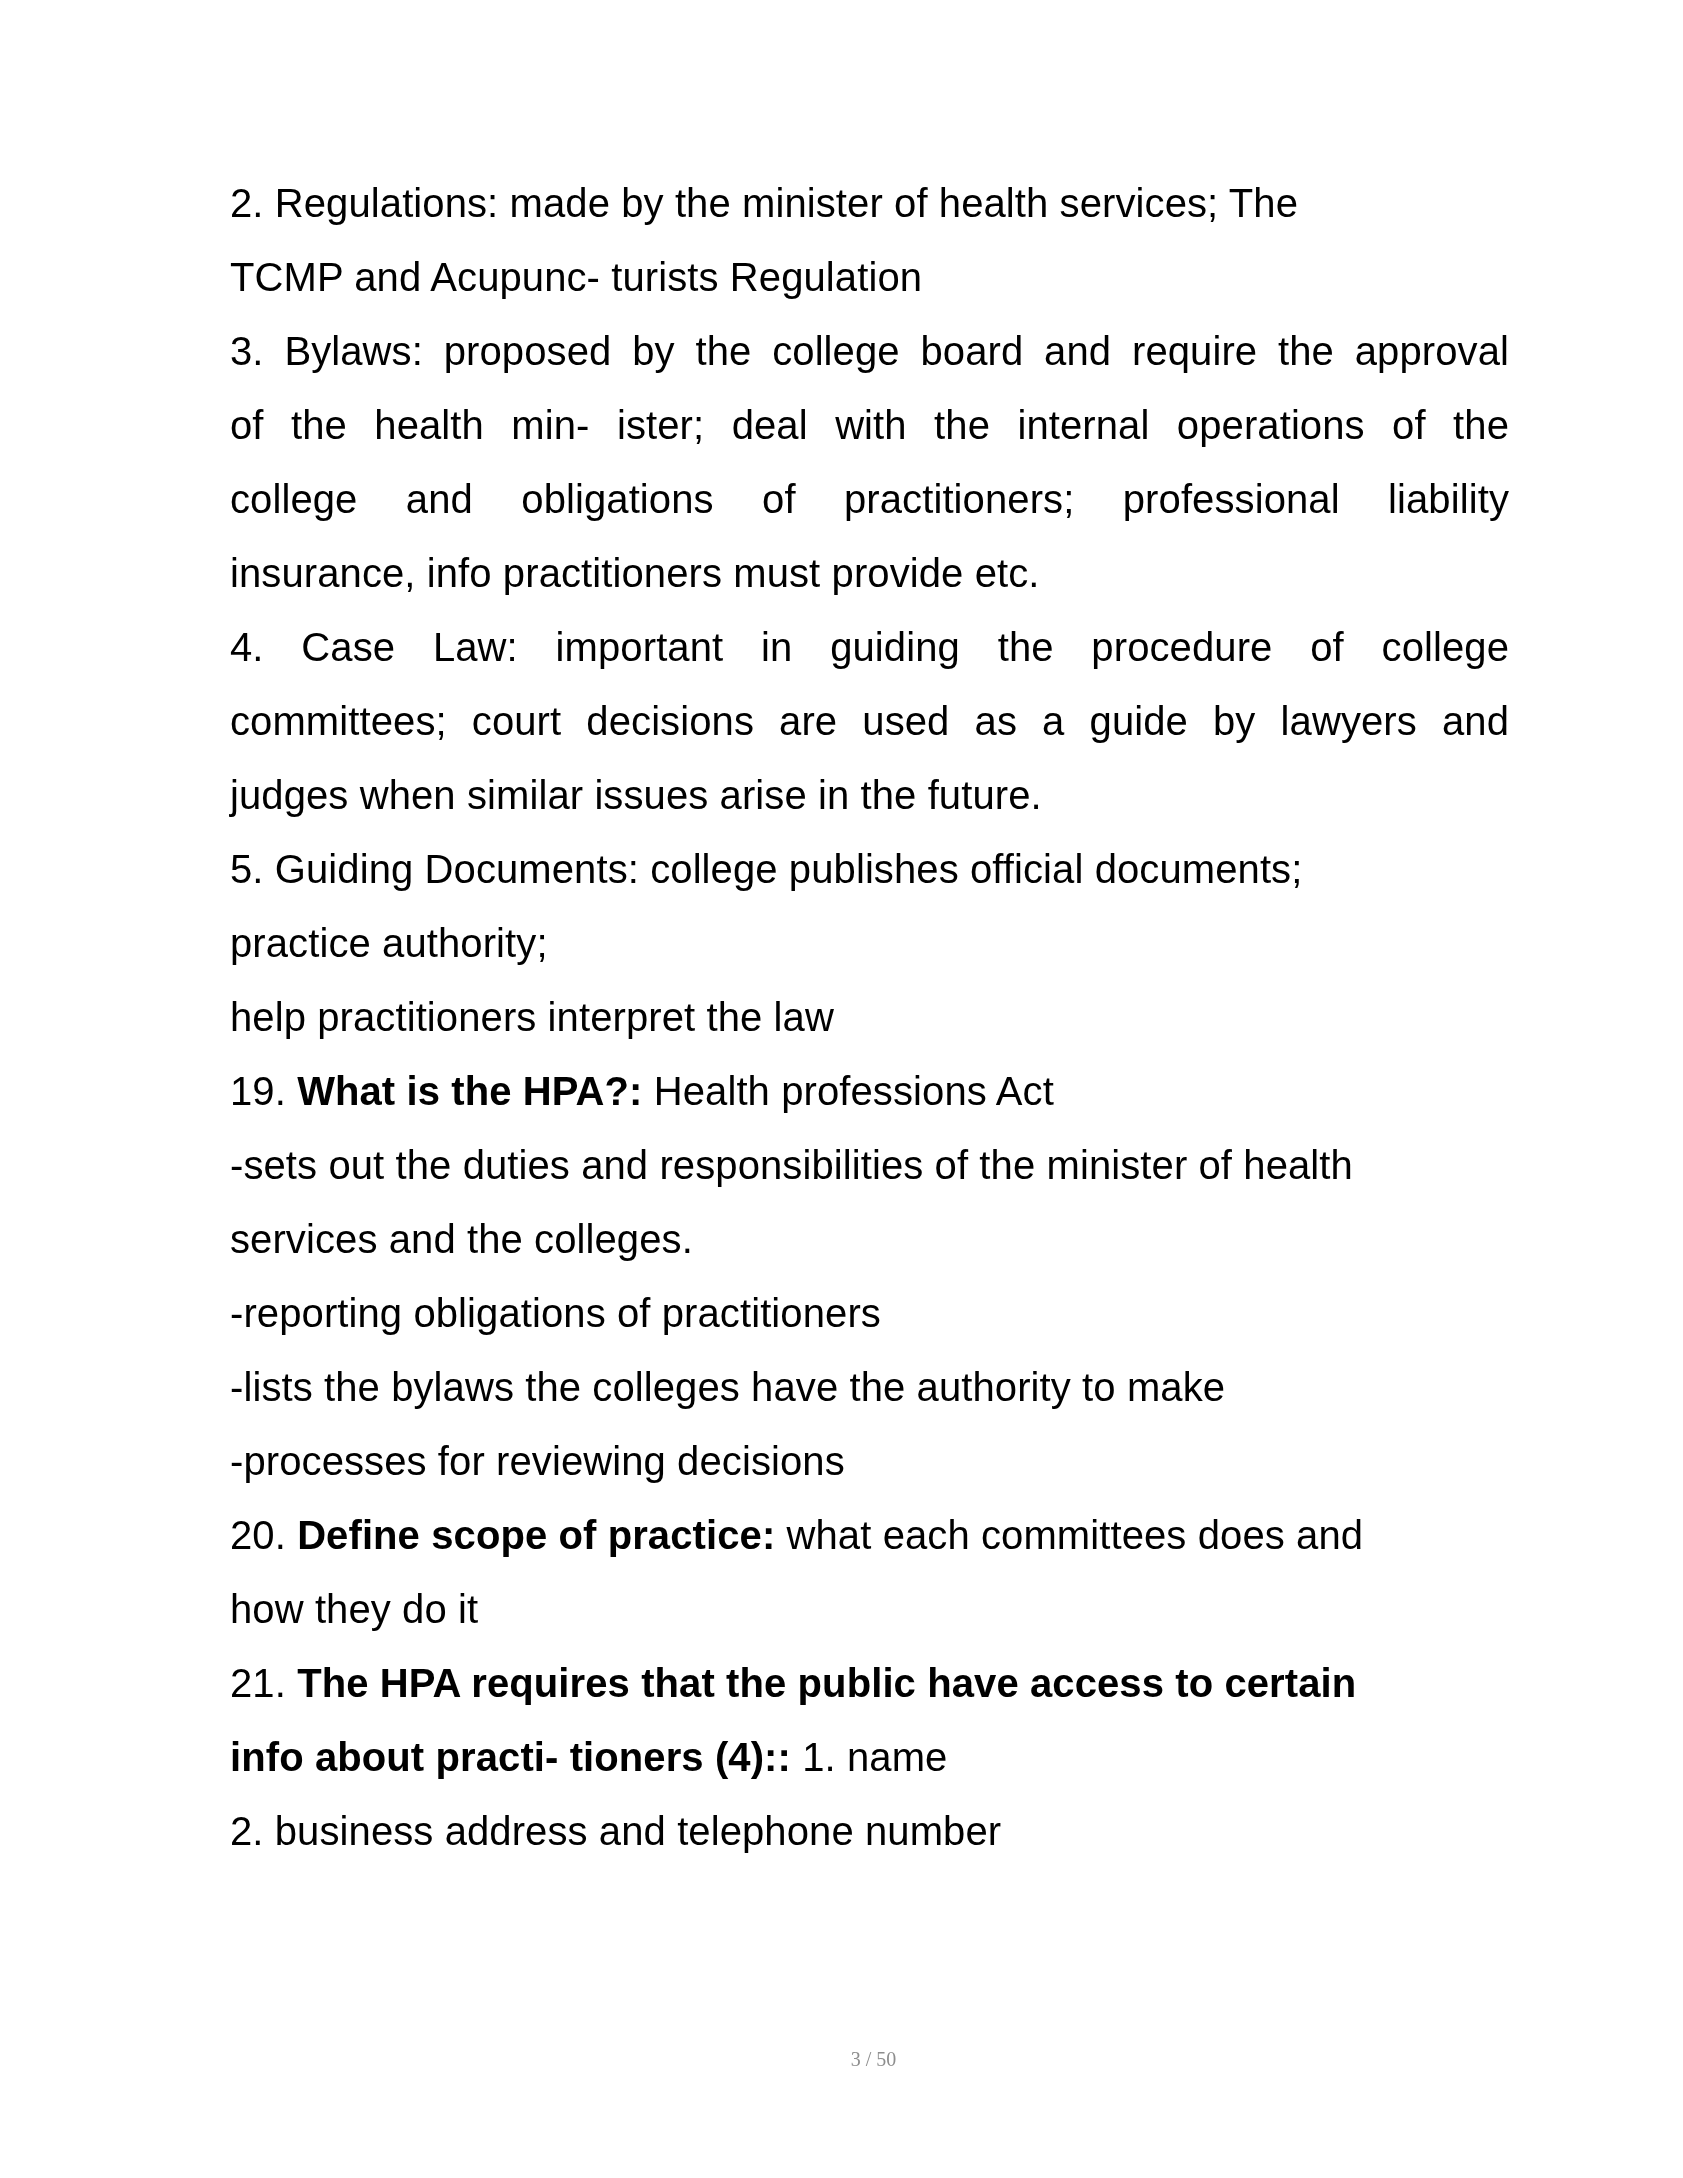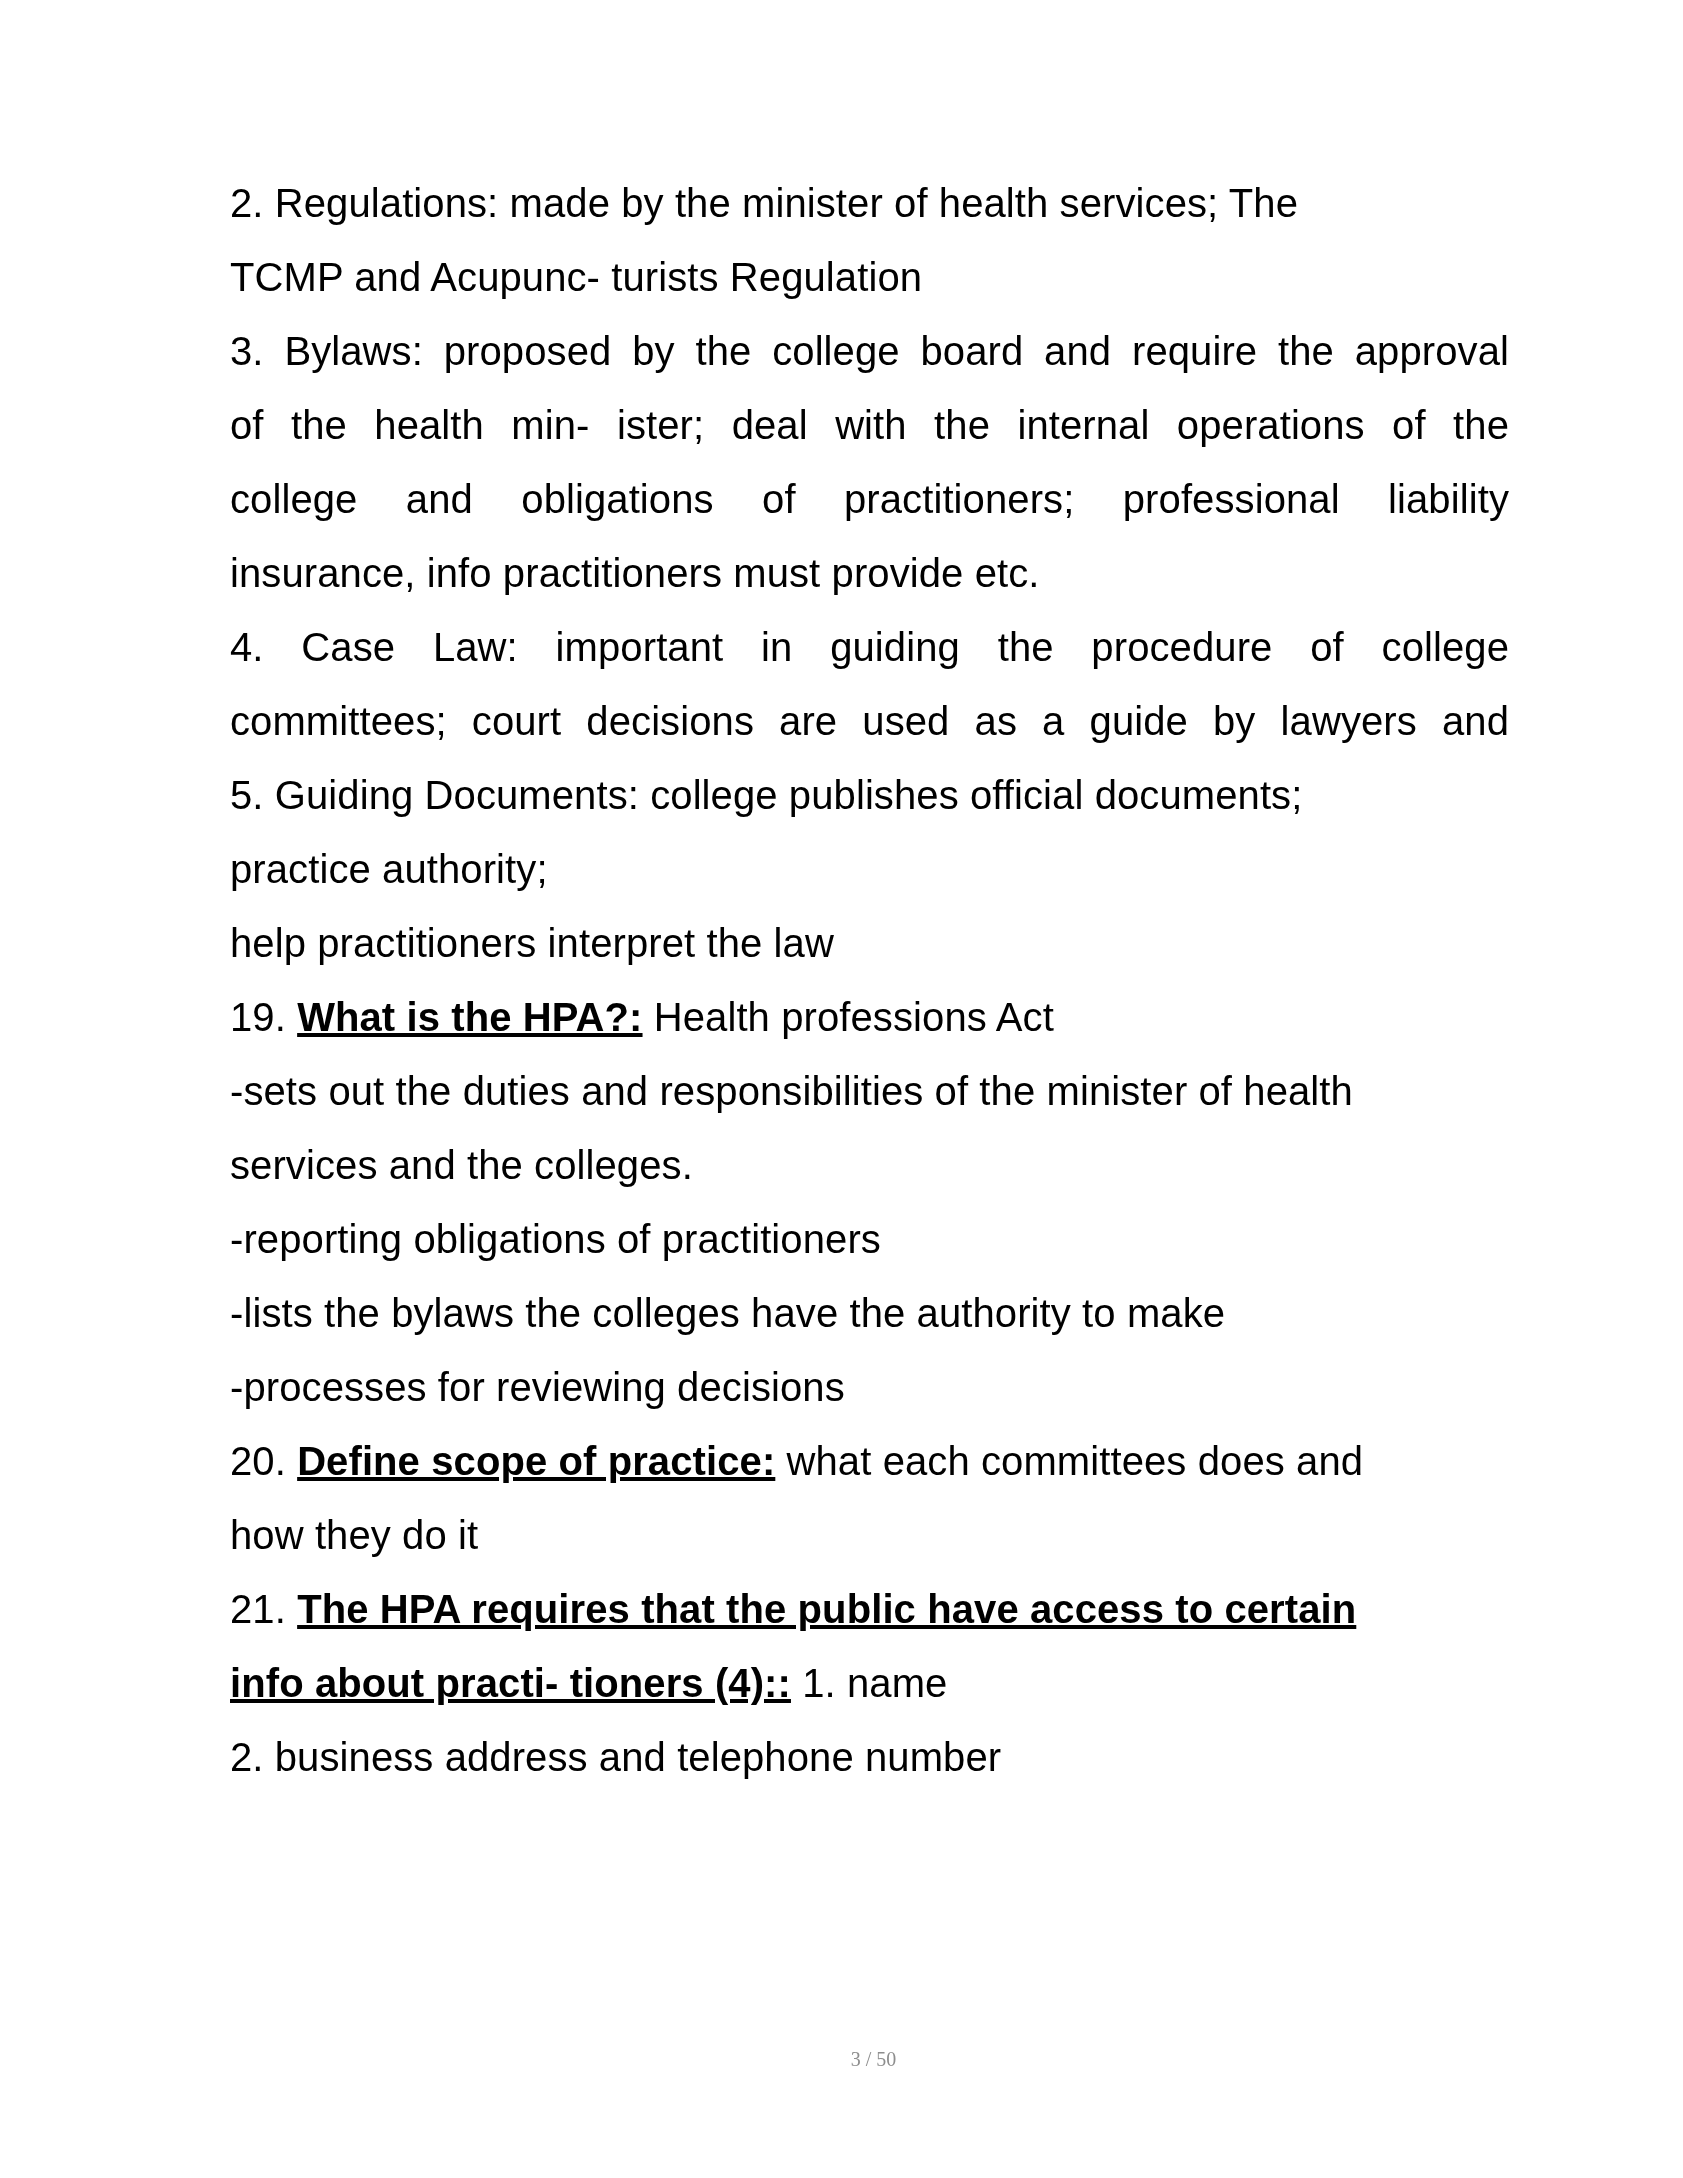--- a/index.html
+++ b/index.html
@@ -39,21 +39,20 @@
   
   .line.justify {
     text-align: justify;
     text-align-last: justify;
   }
   .line.left {
     text-align: left;
   }
   b, .b {
     font-weight: bold;
-    text-decoration: underline;
   }
   .footer {
     position: absolute;
     left: 0;
     top: 2047px;
     width: 1683px;
     text-align: center;
     font-size: 20px;
     line-height: 24px;
     color: #8d8d8d;
@@ -68,20 +67,21 @@
   <div class="content" id="body-lines">
 
   <div class="line left"><span>2. Regulations: made by the minister of health services; The</span></div>
       <div class="line left"><span>TCMP and Acupunc- turists Regulation</span></div>
       <div class="line justify"><span>3. Bylaws: proposed by the college board and require the approval</span></div>
       <div class="line justify"><span>of the health min- ister; deal with the internal operations of the</span></div>
       <div class="line justify"><span>college and obligations of practitioners; professional liability</span></div>
       <div class="line left"><span>insurance, info practitioners must provide etc.</span></div>
       <div class="line justify"><span>4. Case Law: important in guiding the procedure of college</span></div>
       <div class="line justify"><span>committees; court decisions are used as a guide by lawyers and</span></div>
+      <div class="line left"><span>judges when similar issues arise in the future.</span></div>
       <div class="line left"><span>5. Guiding Documents: college publishes official documents;</span></div>
       <div class="line left"><span>practice authority;</span></div>
       <div class="line left"><span>help practitioners interpret the law</span></div>
       <div class="line left"><span>19. </span><span class="b">What is the HPA?:</span><span> Health professions Act</span></div>
       <div class="line left"><span>-sets out the duties and responsibilities of the minister of health</span></div>
       <div class="line left"><span>services and the colleges.</span></div>
       <div class="line left"><span>-reporting obligations of practitioners</span></div>
       <div class="line left"><span>-lists the bylaws the colleges have the authority to make</span></div>
       <div class="line left"><span>-processes for reviewing decisions</span></div>
       <div class="line left"><span>20. </span><span class="b">Define scope of practice:</span><span> what each committees does and</span></div>

